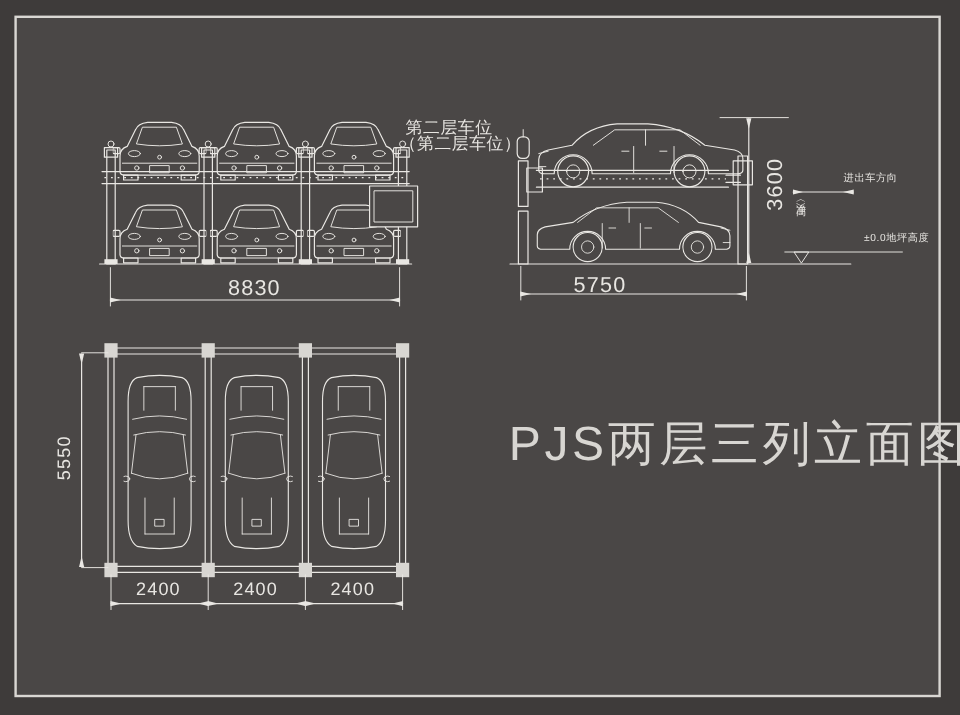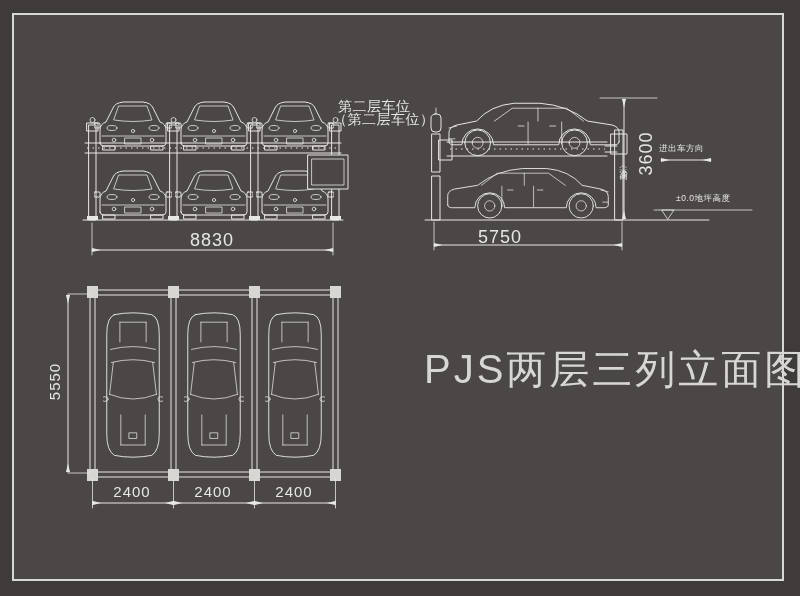--- a/index.html
+++ b/index.html
@@ -19,21 +19,21 @@
   svg *{stroke:#e9e7e3;fill:none;stroke-width:1;stroke-linecap:round;stroke-linejoin:round;}
   svg .fill{fill:#e9e7e3;stroke:none;}
   svg .pad{fill:#d8d6d2;stroke:none;}
   svg .bgfill{fill:#4a4746;stroke:#e9e7e3;}
   svg .thin{stroke-width:0.8;}
   svg .hatch{stroke-dasharray:1.5 4;stroke-linecap:butt;}
   .txt{position:absolute;color:#e8e6e2;white-space:nowrap;}
   .dim{font-size:18px;letter-spacing:1px;text-align:center;}
   .dim-sm{font-size:15px;letter-spacing:1px;text-align:center;}
   .ann{font-size:14px;letter-spacing:0.5px;}
-  .ann-sm{font-size:8.5px;letter-spacing:0.5px;}
+  .ann-sm{font-size:8.5px;letter-spacing:0.5px;margin-left:44px;}
   .rot{transform:rotate(-90deg);}
   .vert{writing-mode:vertical-rl;text-orientation:upright;}
   #title{
     font-size:40px;letter-spacing:3px;color:#d8d6d2;
     font-family:"Liberation Sans","DejaVu Sans",sans-serif;
   }
 </style>
 </head>
 <body>
 

